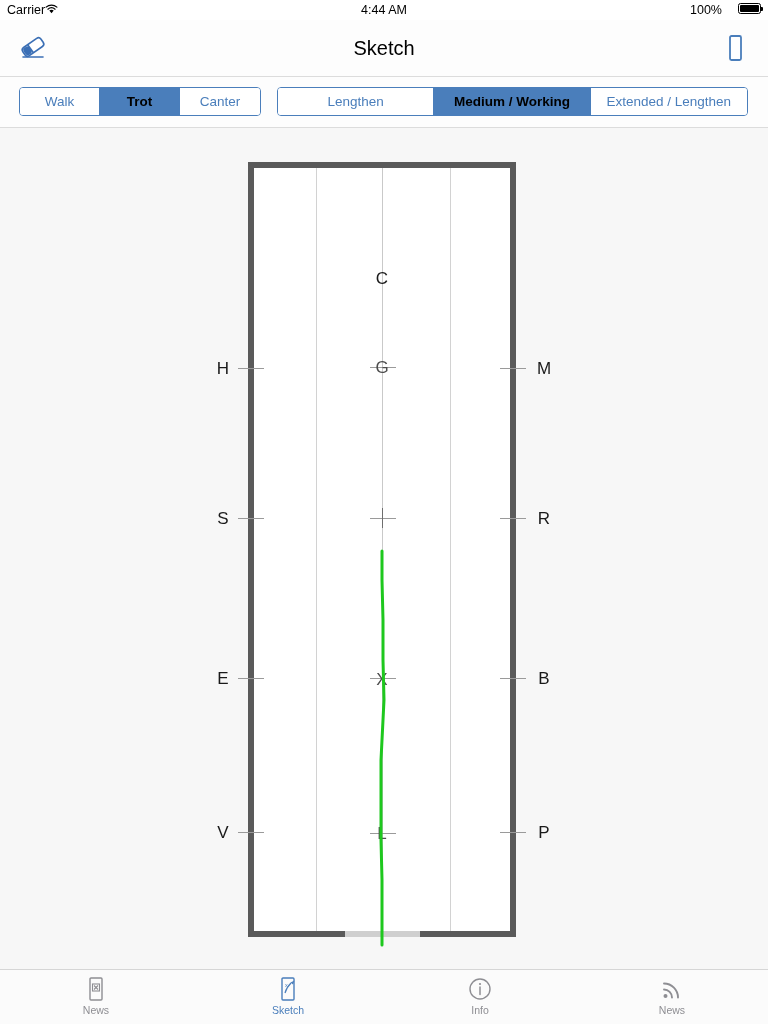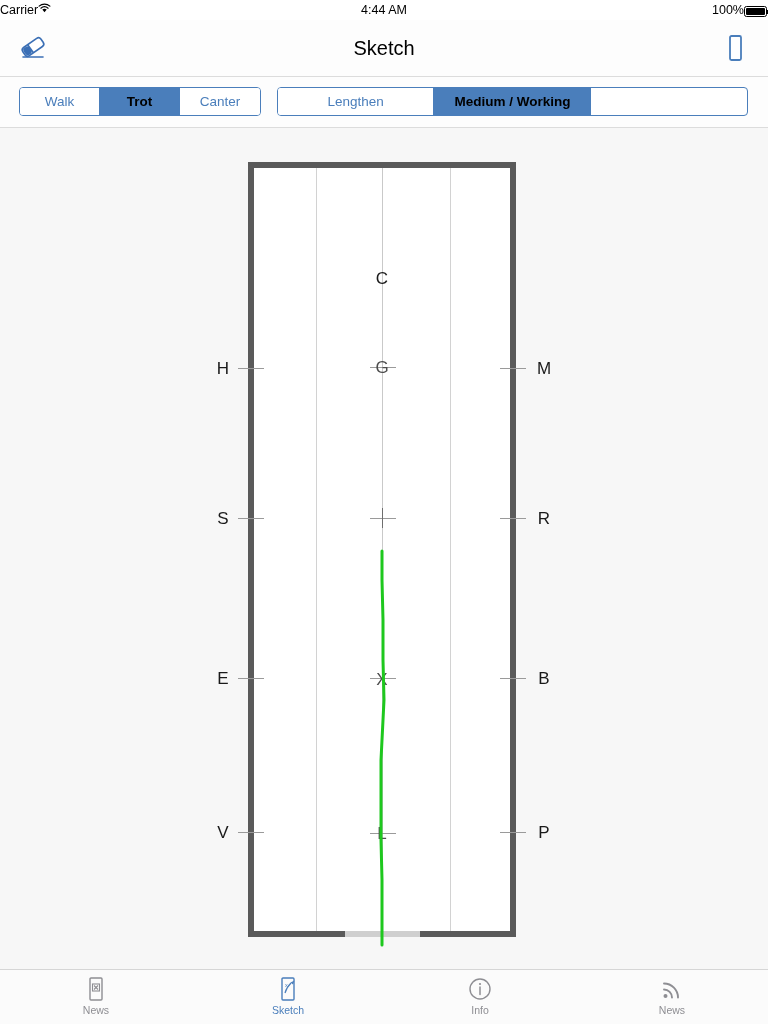--- a/index.html
+++ b/index.html
@@ -11,23 +11,23 @@
   }
   #app { position: relative; width: 768px; height: 1024px; }
 
   
   .statusbar {
     position: absolute; left: 0; top: 0; width: 768px; height: 20px;
     display: flex; align-items: center;
     font-size: 12.5px; color: #000;
     background: #ffffff;
   }
-  .sb-left { position: absolute; left: 0; display: flex; align-items: flex-start; }
+  .sb-left { position: absolute; left: 7px; display: flex; align-items: center; }
   .sb-center { position: absolute; left: 0; width: 768px; text-align: center; font-weight: 500; }
-  .sb-right { position: absolute; right: 1px; display: flex; align-items: flex-end; gap: 0; }
+  .sb-right { position: absolute; right: 7px; display: flex; align-items: flex-start; gap: 16px; }
   .wifi-glyph { font-size: 11px; line-height: 1; display: inline-block; }
   .battery {
     display: inline-block; width: 23px; height: 11px;
     border: 1px solid #000; border-radius: 2.5px; position: relative;
   }
   .battery::after {
     content: ""; position: absolute; right: -3px; top: 3px;
     width: 2px; height: 4px; background: #000; border-radius: 0 1px 1px 0;
   }
   .battery-fill { position: absolute; left: 1px; top: 1px; bottom: 1px; right: 1px; background: #000; border-radius: 1px; }
@@ -176,20 +176,21 @@
 
   <div class="seg-row">
     <div class="seg" id="seg-gait">
       <div class="seg-item">Walk</div>
       <div class="seg-item selected">Trot</div>
       <div class="seg-item">Canter</div>
     </div>
     <div class="seg" id="seg-tempo">
       <div class="seg-item">Lengthen</div>
       <div class="seg-item selected">Medium / Working</div>
+      <div class="seg-item">Extended / Lengthen</div>
     </div>
   </div>
 
   <div class="content">
     <div class="arena-wrap">
 
       <div class="arena"></div>
       <div class="arena-gap"></div>
 
       <div class="vline" style="left:316px;"></div>

